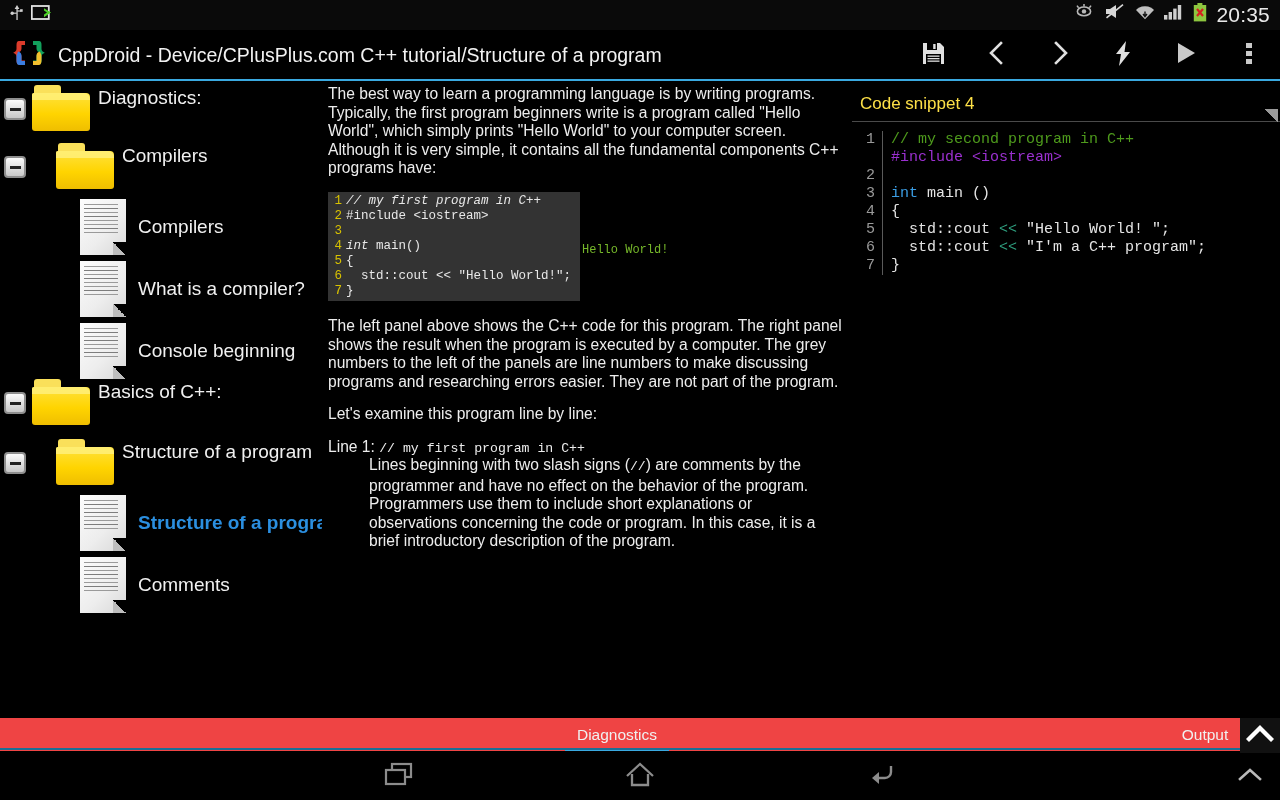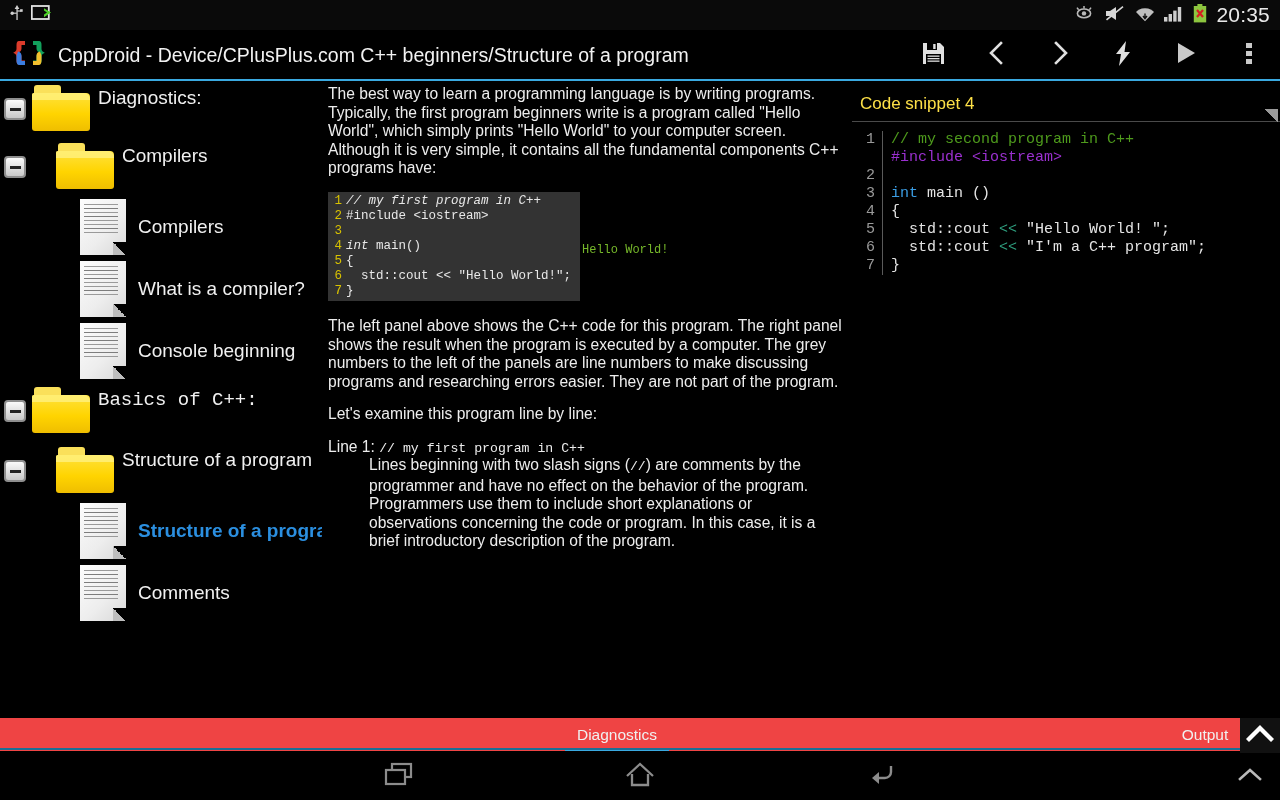--- a/index.html
+++ b/index.html
@@ -11,21 +11,21 @@
   }
   #root { position: relative; width: 1280px; height: 800px; background: #000; }
 
   
   .statusbar {
     position: absolute; top: 0; left: 0; width: 1280px; height: 30px;
     background: #0a0a0a;
     display: flex; align-items: center;
   }
   .sb-left { display: flex; align-items: center; gap: 7px; padding-left: 10px; }
-  .sb-right { margin-left: auto; display: flex; align-items: center; gap: 9px; padding-right: 10px; }
+  .sb-right { margin-left: auto; display: flex; gap: 9px; padding-right: 10px; }
   .sb-clock { color: #e9e9e9; font-size: 21px; letter-spacing: .2px; }
   .ico { display: inline-block; }
 
   
   .actionbar {
     position: absolute; top: 30px; left: 0; width: 1280px; height: 50px;
     background: #000;
     display: flex; align-items: center;
   }
   .app-logo { width: 34px; height: 34px; margin-left: 12px; position: relative; flex: none; }
@@ -268,21 +268,21 @@
 
   <div class="actionbar">
     <div class="app-logo">
       <svg width="34" height="34" viewBox="0 0 34 34">
         <path d="M13 3 H7 C5 3 4.5 5 4.5 7 v4 c0 2 -1.5 3 -3 3.5 v0.5 c1.5 .5 3 1.5 3 3.5 v4 c0 2 .5 4 2.5 4 h6 v-4 H9.5 v-4 c0-2.2 -1.6-3.6 -3.4-4 1.8-.4 3.4-1.8 3.4-4 V7 H13 Z" fill="#db3b2b"></path>
         <path d="M4.5 17.5 v4.5 c0 2 .5 5 2.5 5 h6 v-4 H9.5 v-5.5 c0-2.2 -1.6-3.6 -3.4-4 z" fill="#3b7de0"></path>
         <path d="M21 3 h6 c2 0 2.5 2 2.5 4 v4 c0 2 1.5 3 3 3.5 v.5 c-1.5 .5 -3 1.5 -3 3.5 v4 c0 2 -.5 4 -2.5 4 h-6 v-4 h3.5 v-4 c0-2.2 1.6-3.6 3.4-4 -1.8-.4 -3.4-1.8 -3.4-4 V7 H21 Z" fill="#12a05c"></path>
         <path d="M29.5 17.5 v4.5 c0 2 -.5 5 -2.5 5 h-6 v-4 h3.5 v-5.5 c0-2.2 1.6-3.6 3.4-4 z" fill="#f2c02e"></path>
       </svg>
     </div>
-    <div class="app-title">CppDroid - Device/CPlusPlus.com C++ beginners/Structure of a program</div>
+    <div class="app-title">CppDroid - Device/CPlusPlus.com C++ tutorial/Structure of a program</div>
     <div class="ab-actions">
       <div class="ab-btn">
         <span>
           <svg width="25" height="25" viewBox="0 0 25 25">
             <path d="M2 2 h17 l4 4 v17 H2 Z" fill="#e0e0e0"></path>
             <rect x="6" y="2" width="10" height="7" fill="#000"></rect>
             <rect x="12.2" y="3" width="2.4" height="5" fill="#e0e0e0"></rect>
             <rect x="5" y="13" width="15" height="10" fill="#000"></rect>
             <rect x="6.5" y="14.5" width="12" height="1.3" fill="#e0e0e0"></rect>
             <rect x="6.5" y="17" width="12" height="1.3" fill="#e0e0e0"></rect>
@@ -406,21 +406,21 @@
             <span></span>
             <span></span>
             <span class="b"></span>
             <span></span>
           </span>
         <span class="fold"></span>
       </div>
       <div class="tree-label" style="margin-left:12px;">Console beginning</div>
     </div>
 
-    <div class="tree-row" style="margin-top:8px;font-family:Liberation Mono, monospace;">
+    <div class="tree-row" style="margin-top:0;">
       <div style="width:4px;flex:none;"></div>
       <div class="expander">
           <i></i>
         </div>
       <div class="folder" style="margin-left:6px;">
         <span class="tab"></span>
           <span class="body"></span>
           <span class="lip"></span>
       </div>
       <div class="tree-label" style="margin-left:6px;align-self:flex-start;margin-top:2px;">Basics of C++:</div>

